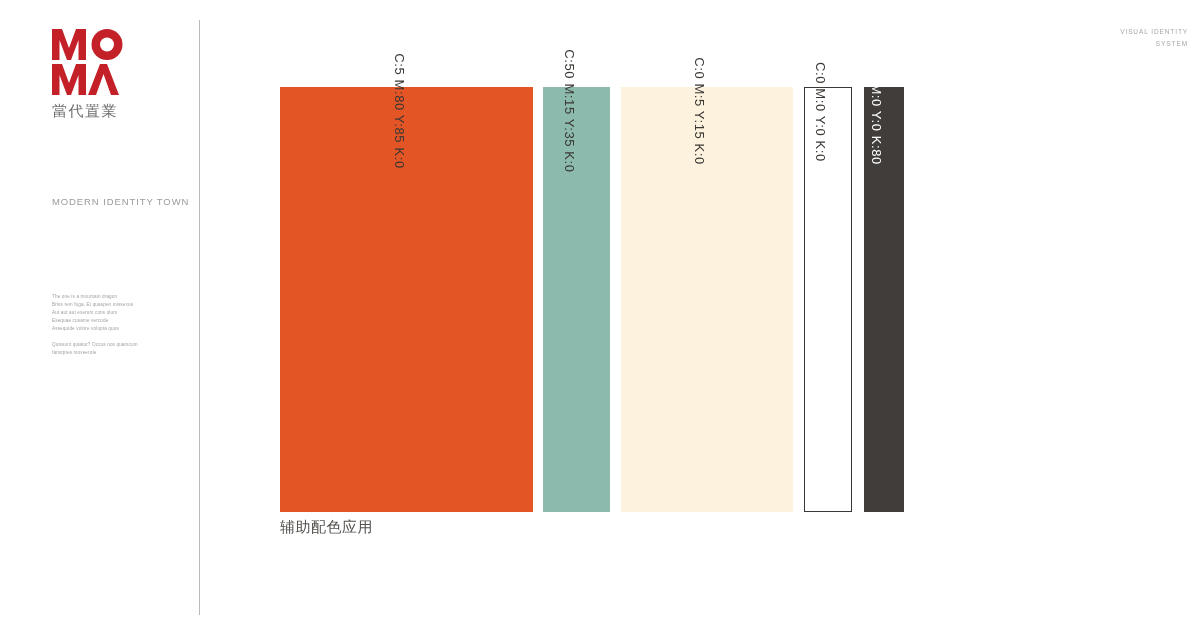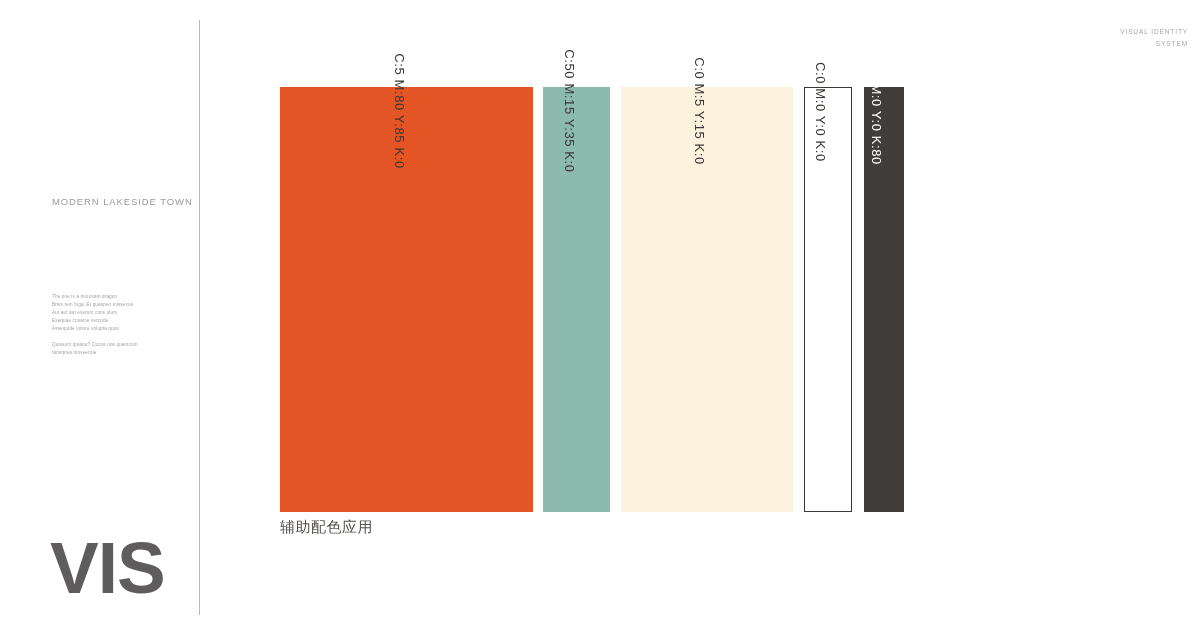--- a/index.html
+++ b/index.html
@@ -158,36 +158,51 @@
     white-space: nowrap;
   }
 </style>
 </head>
 <body>
 
 <div id="page">
 
   <div id="left-col">
 
+    <div id="logo-block">
+      <div class="logo-rows">
+        <svg class="logo-svg" width="97" height="67" viewBox="0 0 97 67">
+
+          <path d="M0,0 L0,31 L7.5,31 L7.5,11 L15,31 L19,31 L26.5,11 L26.5,31 L34,31 L34,0 L24,0 L17,19 L10,0 Z" fill="#C32028"></path>
+
+          <circle cx="55" cy="15.5" r="15.5" fill="#C32028"></circle>
+          <circle cx="55" cy="15.5" r="7" fill="#ffffff"></circle>
+
+          <path d="M0,35 L0,66 L7.5,66 L7.5,46 L15,66 L19,66 L26.5,46 L26.5,66 L34,66 L34,35 L24,35 L17,54 L10,35 Z" fill="#C32028"></path>
+
+          <path d="M55,35 L48,35 L36,66 L44,66 L51.5,45 L59,66 L67,66 L55,35 Z" fill="#C32028"></path>
+        </svg>
+      </div>
+      <div id="logo-cn">當代置業</div>
+    </div>
 
     <div id="section-title-block">
-      <div id="section-eyebrow">MODERN LAKESIDE TOWN</div>
+      <div id="section-eyebrow">MODERN IDENTITY TOWN</div>
     </div>
 
     <div id="body-copy">
       <p style="white-space:pre-line">The one is a mountain dragon
 Briss rem fuga, Et quaspen missexus
 Aut aut aut exerum cons olum
 Esequae cusame vercode
 Assequide volore volupta quos</p>
       <p style="white-space:pre-line">Quissunt quiatur? Occus nos quamcum
 famoptes moveerote</p>
     </div>
 
-    <div id="vis-mark">VIS</div>
   </div>
 
   <div id="divider"></div>
 
   <div id="corner-label">
     <div>VISUAL IDENTITY</div>
     <div>SYSTEM</div>
   </div>
 
   <div id="swatch-area">

